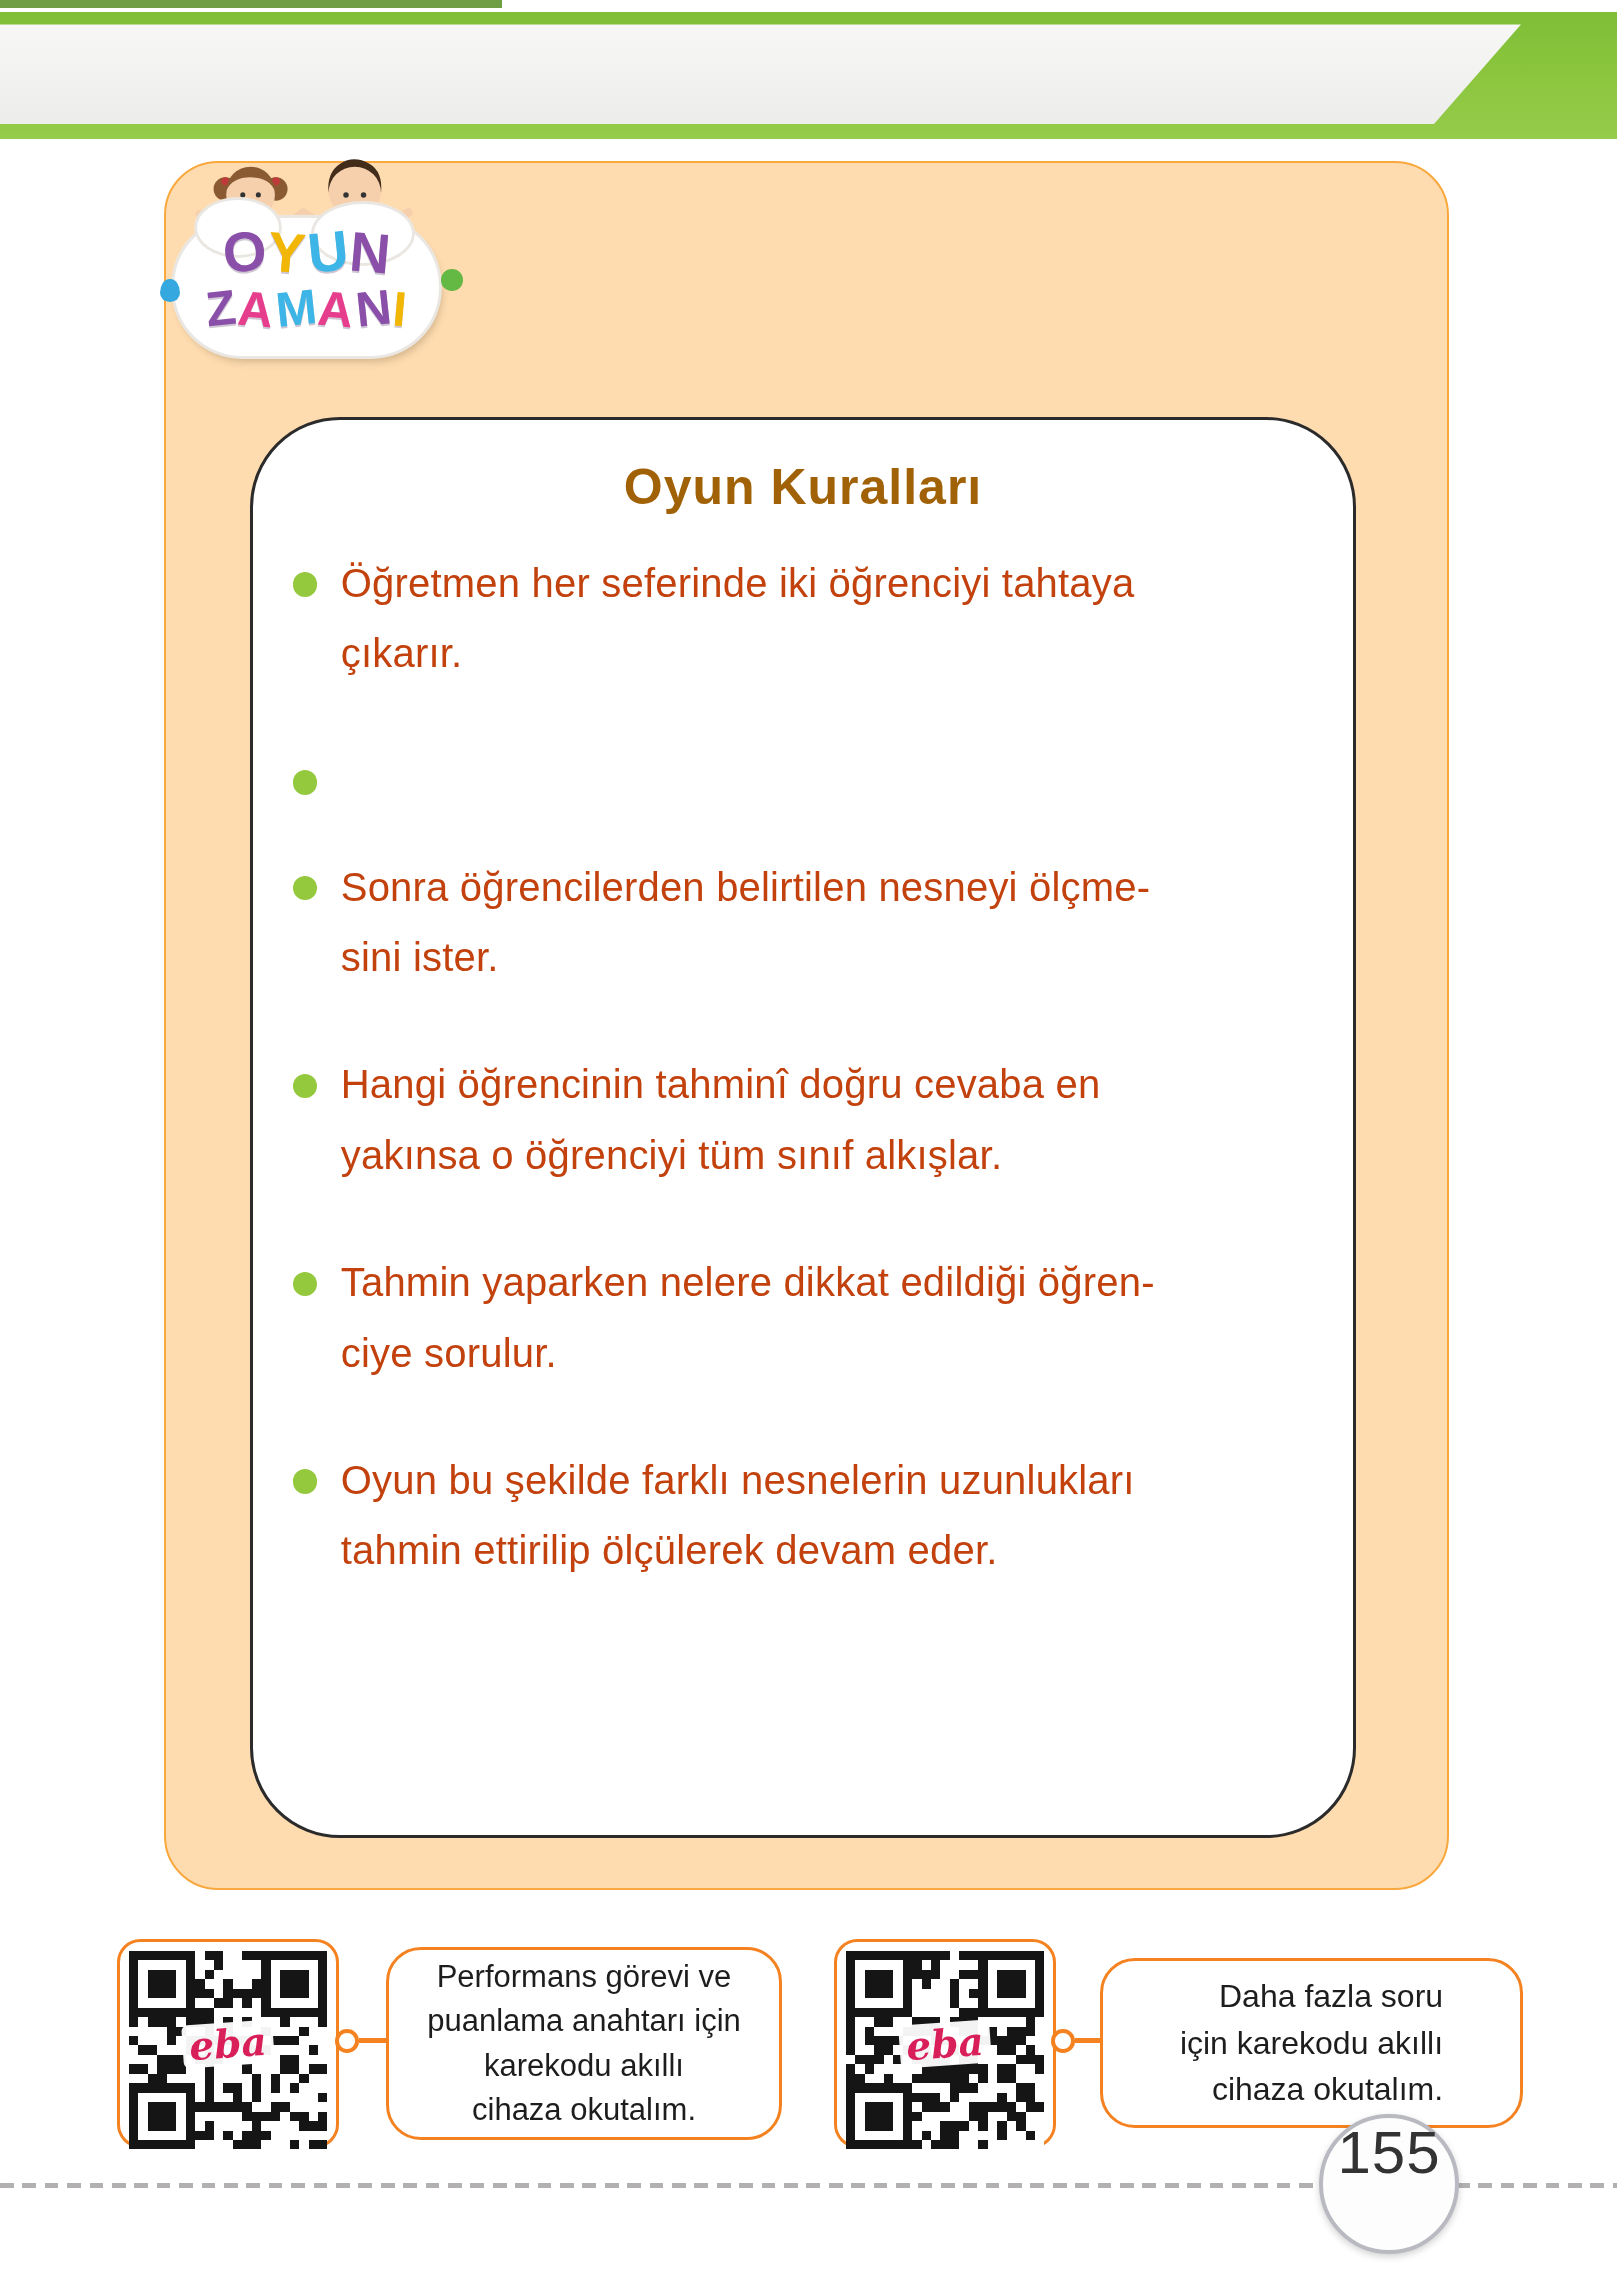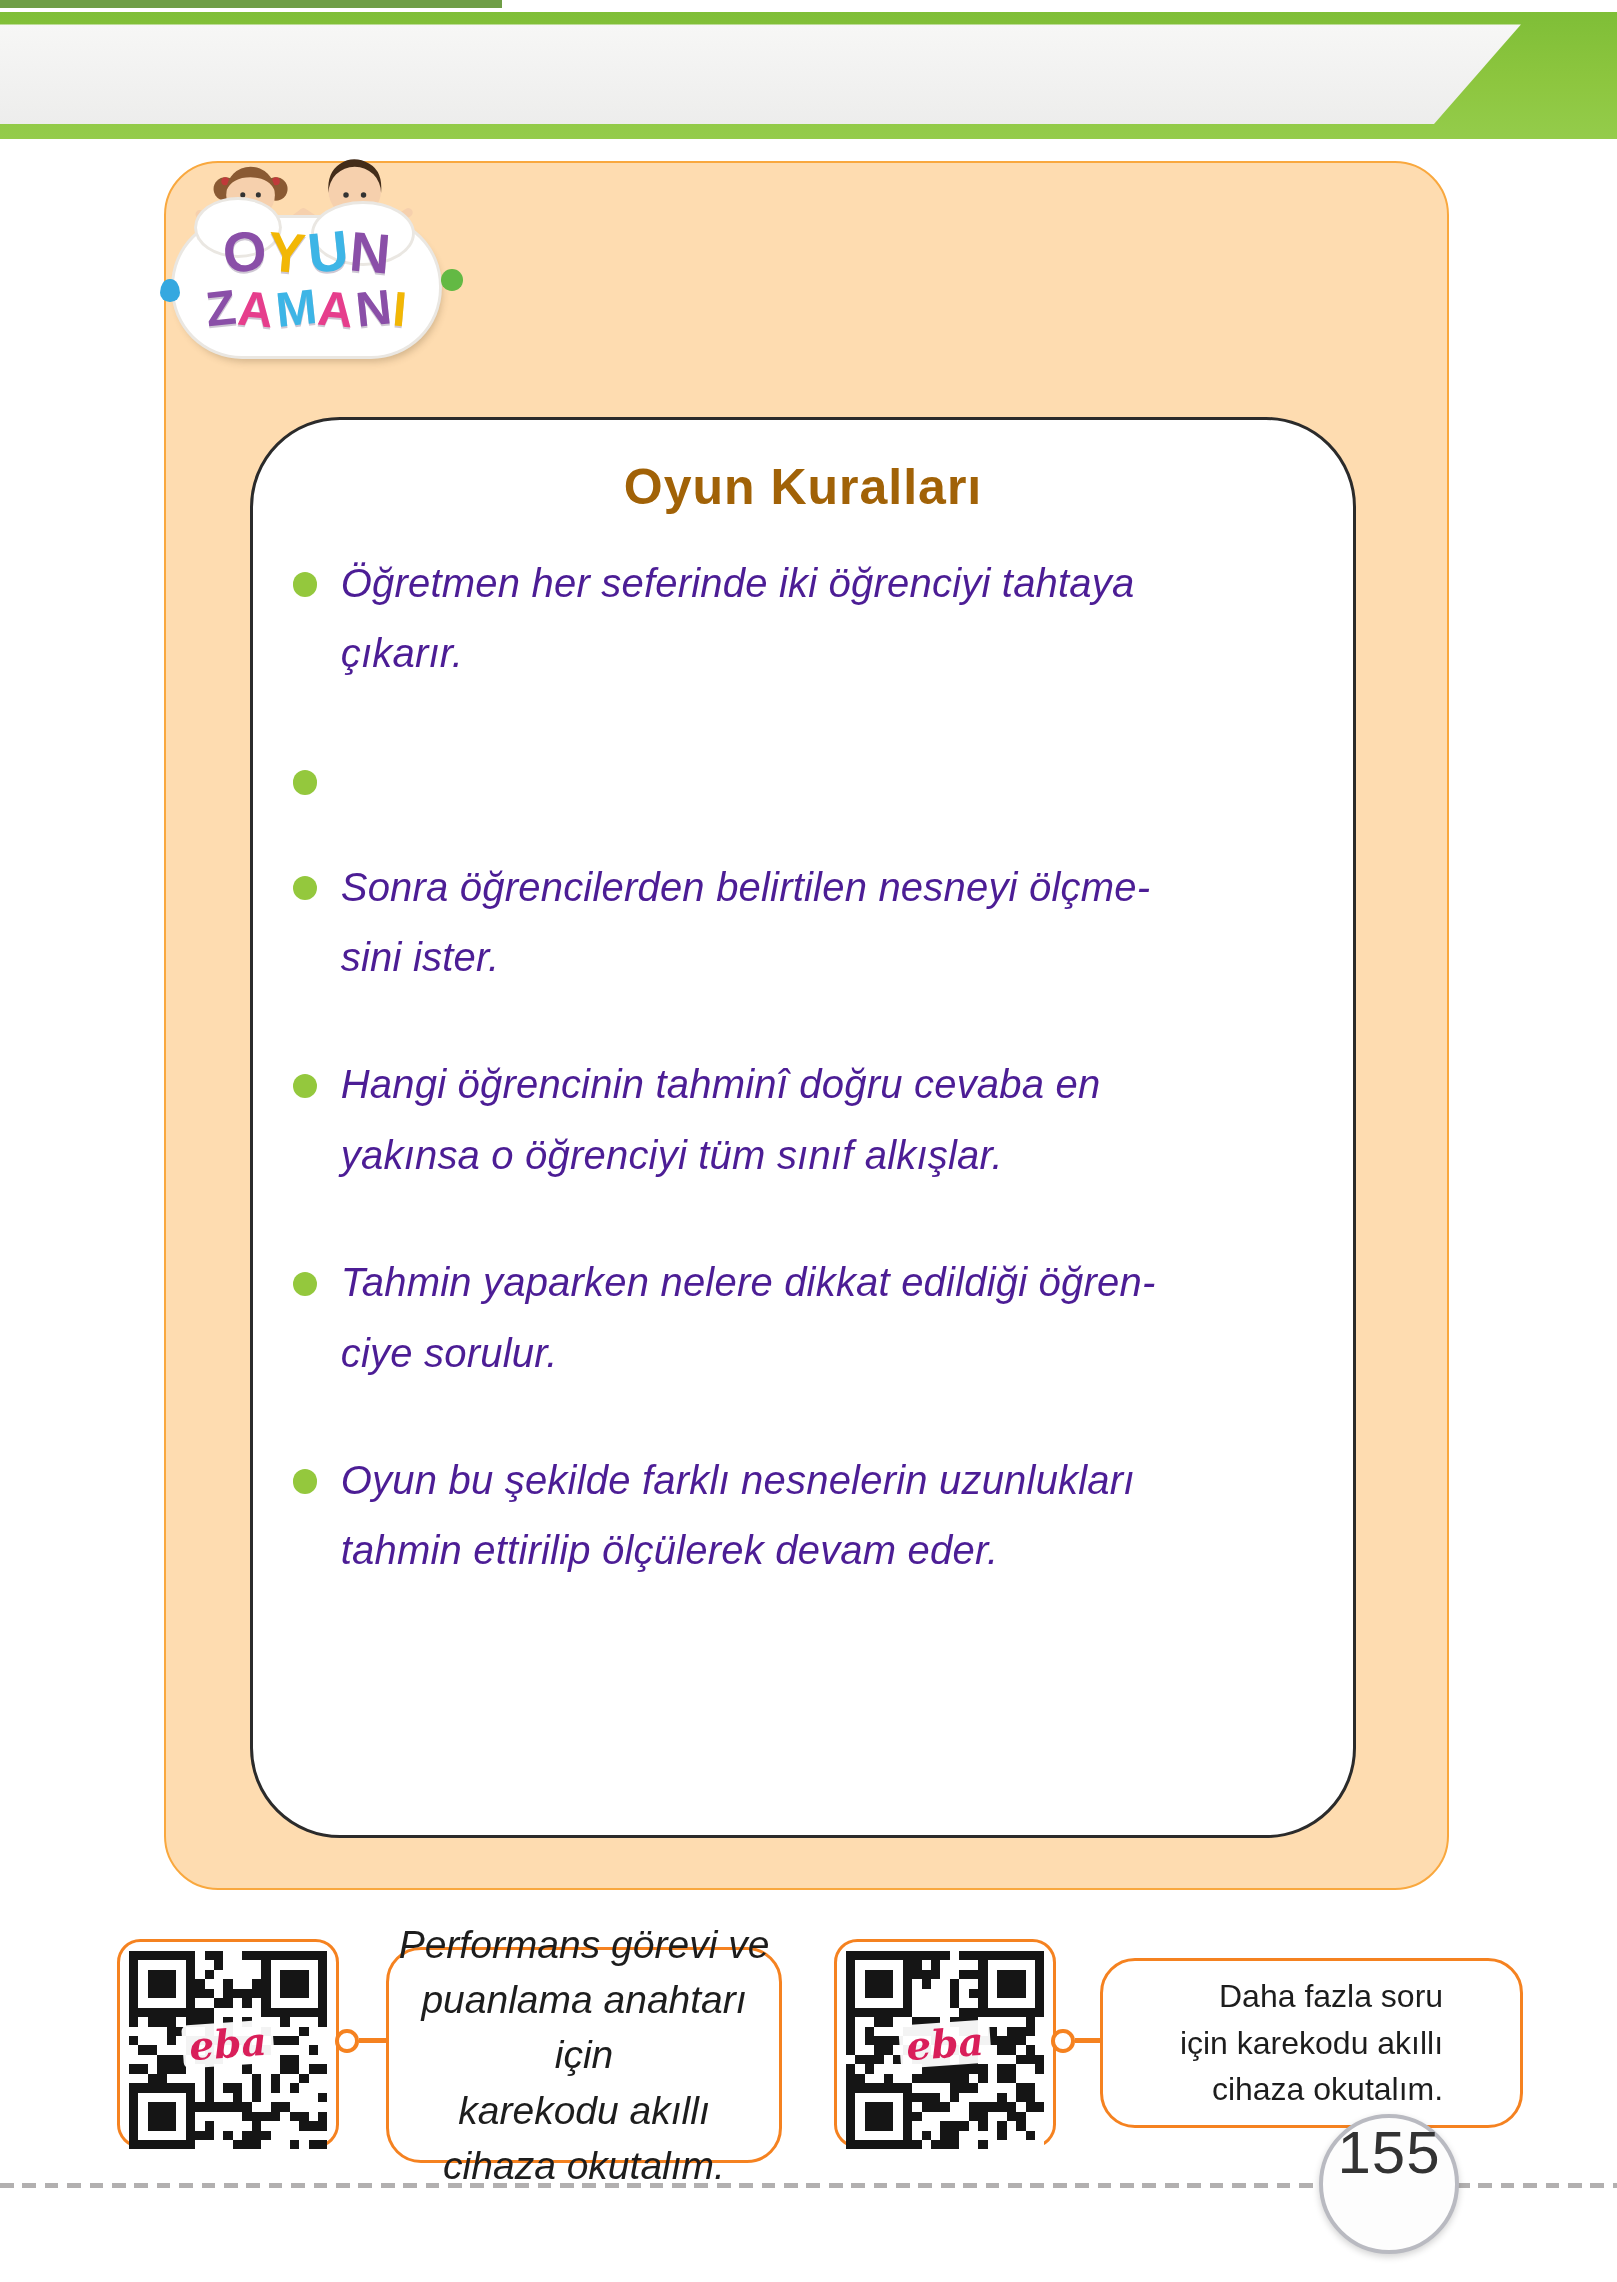--- a/index.html
+++ b/index.html
@@ -76,23 +76,22 @@
   .rules-list{
     position:absolute;left:293px;top:548px;width:1042px;
     display:flex;flex-direction:column;gap:57px;
   }
   .rule-item{display:flex;gap:23.4px;}
   .bullet-dot{
     flex:none;width:24.4px;height:24.4px;border-radius:50%;
     background:var(--bullet,#94c83d);margin-top:24.4px;
   }
   .rule-text{
-    white-space:pre-line;font-size:40px;line-height:1.76;color:#4c1d95;
+    white-space:pre-line;font-size:40px;line-height:1.76;color:#c2410c;
     letter-spacing:0.2px;
-    font-style:italic;
   }
 
   
   .qr-box{
     position:absolute;width:222px;height:209px;background:#ffffff;box-sizing:border-box;
     border:3.9px solid var(--accent,#f58220);border-radius:23.4px;padding:8.8px;
   }
   .qr-box svg{display:block;width:100%;height:100%;}
   .qr-left{left:117px;top:1939px;}
   .qr-right{left:834px;top:1939px;}
@@ -110,21 +109,21 @@
   .dot-left{left:335px;top:2029px;}
   .line-left{left:359px;top:2038px;width:29px;}
   .dot-right{left:1051px;top:2029px;}
   .line-right{left:1075px;top:2038px;width:27px;}
   .qr-caption{
     position:absolute;background:#ffffff;box-sizing:border-box;
     border:3.9px solid var(--accent,#f58220);border-radius:35px;
     display:flex;align-items:center;justify-content:center;text-align:center;
     white-space:pre-line;color:#1d1d1d;
   }
-  .caption-left{left:386px;top:1947px;width:396px;height:216px;font-size:39px;line-height:1.42;font-style:italic;}
+  .caption-left{left:386px;top:1947px;width:396px;height:193px;font-size:31px;line-height:1.42;}
   .caption-right{left:1100px;top:1958px;width:423px;height:170px;font-size:32px;line-height:1.45;text-align:right;}
 
   
   .dashed-line{
     position:absolute;left:0;top:2183px;width:1618px;height:4.9px;
     background:repeating-linear-gradient(90deg,#b2b0b0 0 13.7px,transparent 13.7px 22.4px);
   }
   .page-circle{
     position:absolute;left:1319px;top:2114px;width:140px;height:140px;border-radius:50%;
     background:#fdfdfd;border:4.9px solid #b9bac1;box-sizing:border-box;

